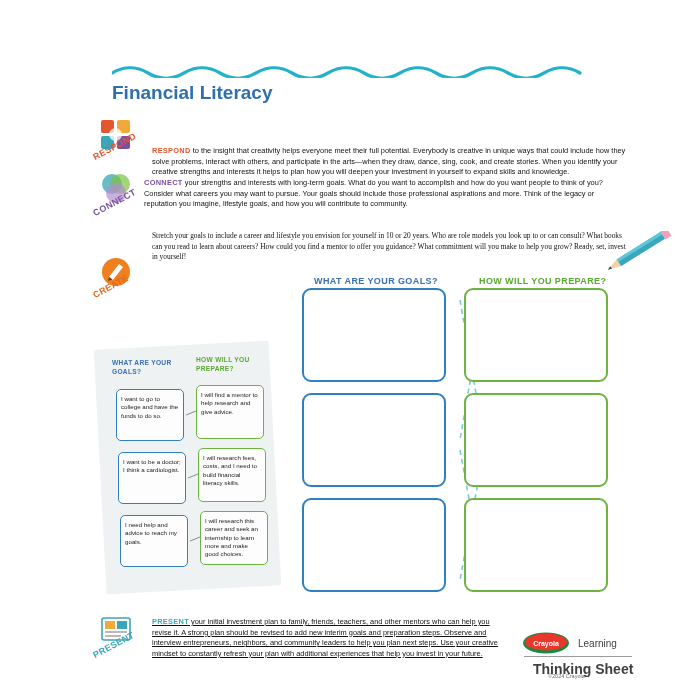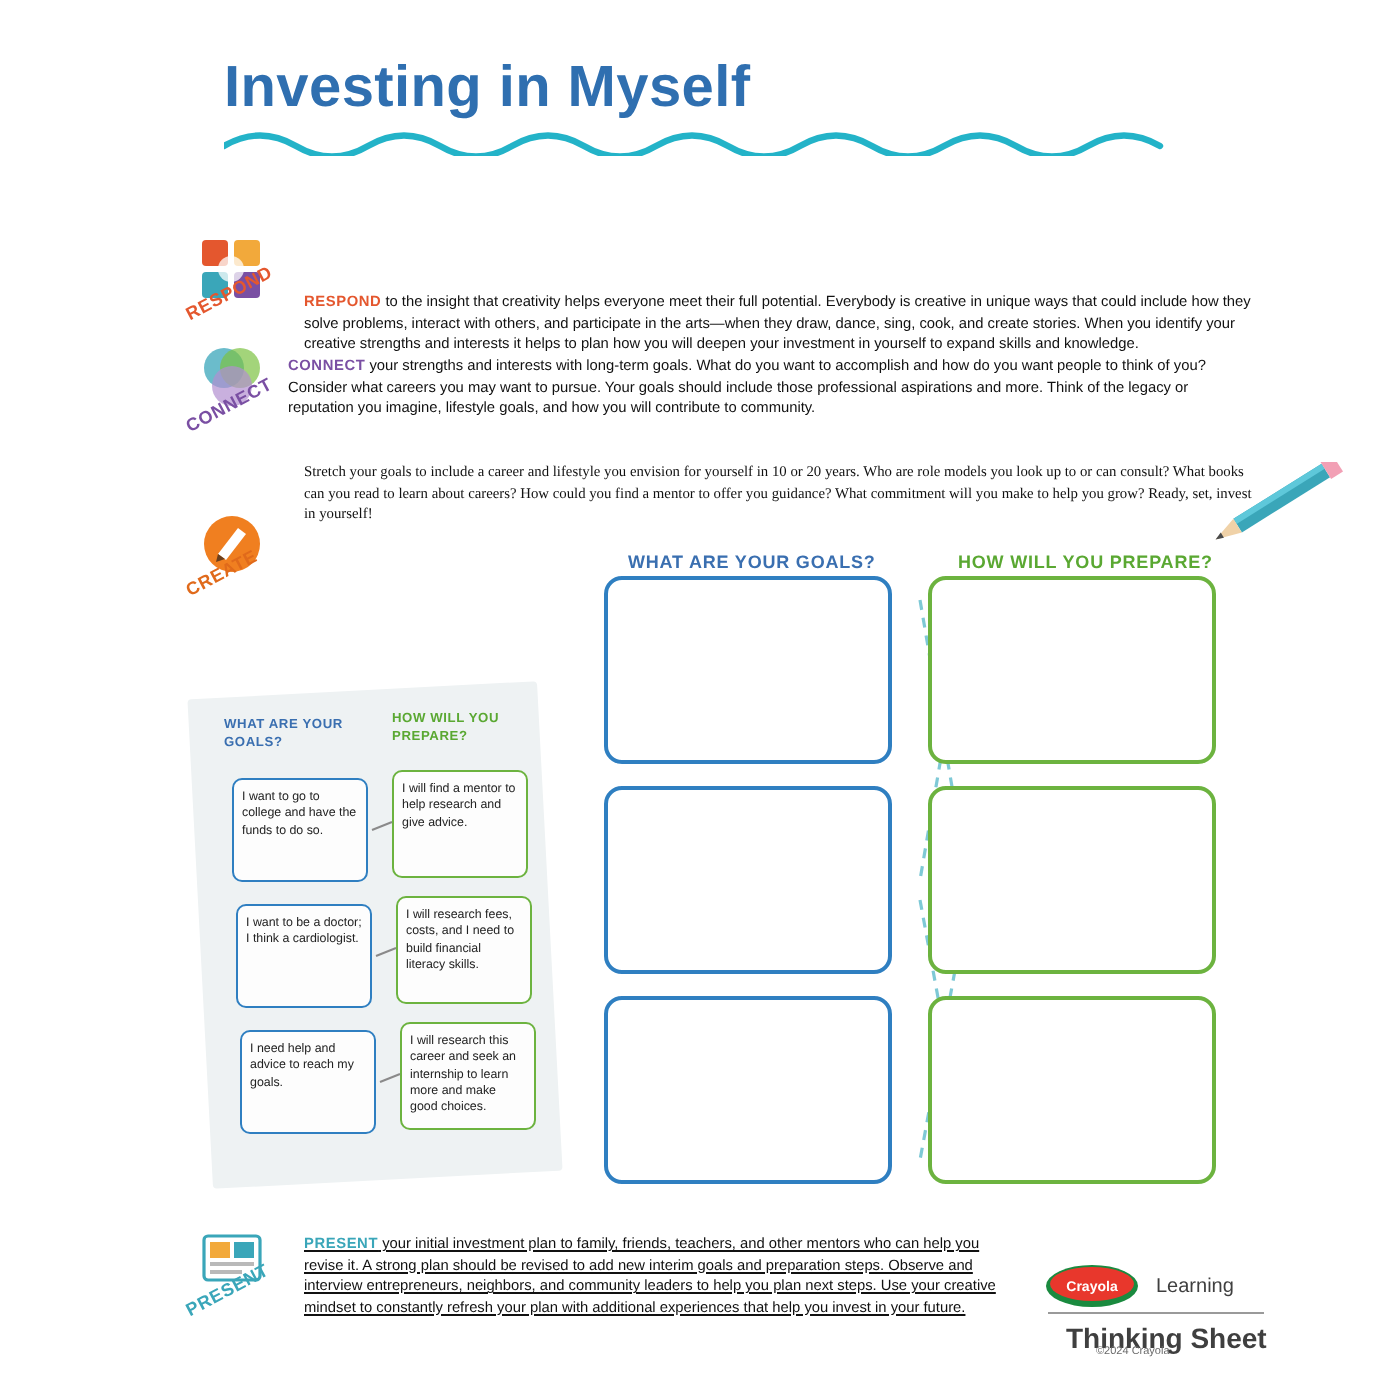--- a/index.html
+++ b/index.html
@@ -196,26 +196,26 @@
     width: 108px;
     height: 1px;
     background: #9a9a9a;
   }
 </style>
 </head>
 <body>
 
 <div class="page">
 
-  <div class="title">Investing in Myself</div>
 
   <svg class="wave" viewBox="0 0 470 12" preserveAspectRatio="none">
     <path d="M0,7 C12,0 24,0 36,7 C48,14 60,14 72,7 C84,0 96,0 108,7 C120,14 132,14 144,7 C156,0 168,0 180,7 C192,14 204,14 216,7 C228,0 240,0 252,7 C264,14 276,14 288,7 C300,0 312,0 324,7 C336,14 348,14 360,7 C372,0 384,0 396,7 C408,14 420,14 432,7 C444,0 456,0 468,7" fill="none" stroke="#23b3c8" stroke-width="3.2" stroke-linecap="round"></path>
   </svg>
 
+  <div class="subtitle">Financial Literacy</div>
 
   <svg class="icon-blob" style="left:99px; top:118px;" viewBox="0 0 34 34">
     <rect x="2" y="2" width="13" height="13" rx="2" fill="#e4572e"></rect>
     <rect x="18" y="2" width="13" height="13" rx="2" fill="#f2a93b"></rect>
     <rect x="2" y="18" width="13" height="13" rx="2" fill="#3aa6b9"></rect>
     <rect x="18" y="18" width="13" height="13" rx="2" fill="#7a4fa3"></rect>
     <circle cx="16.5" cy="16.5" r="6.5" fill="#ffffff" opacity="0.75"></circle>
   </svg>
   <div class="sec-label kw-respond" style="left:96px; top:152px;">RESPOND</div>
   <div class="para" style="left:152px; top:122px; width:476px;margin-top:24px;">

